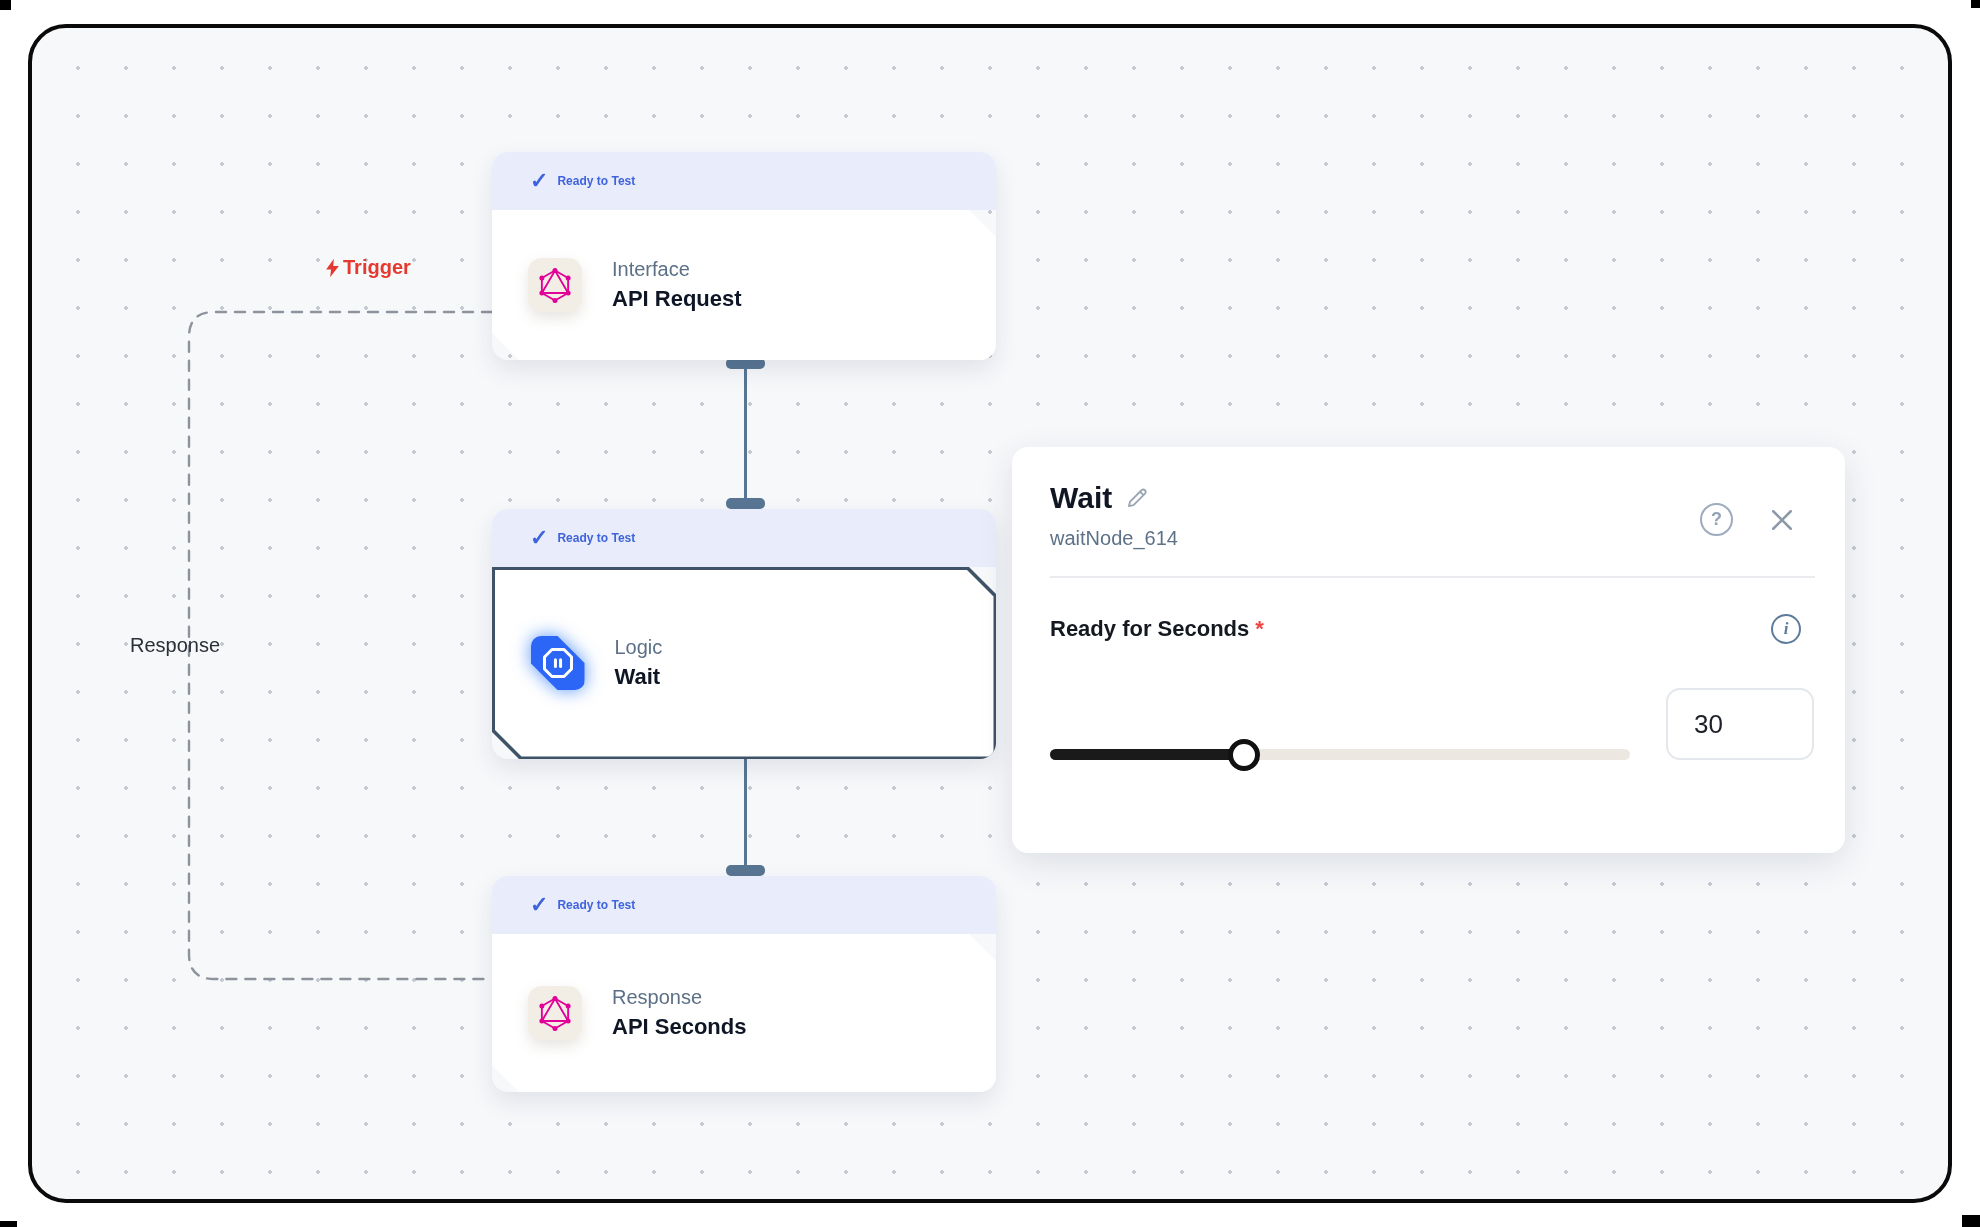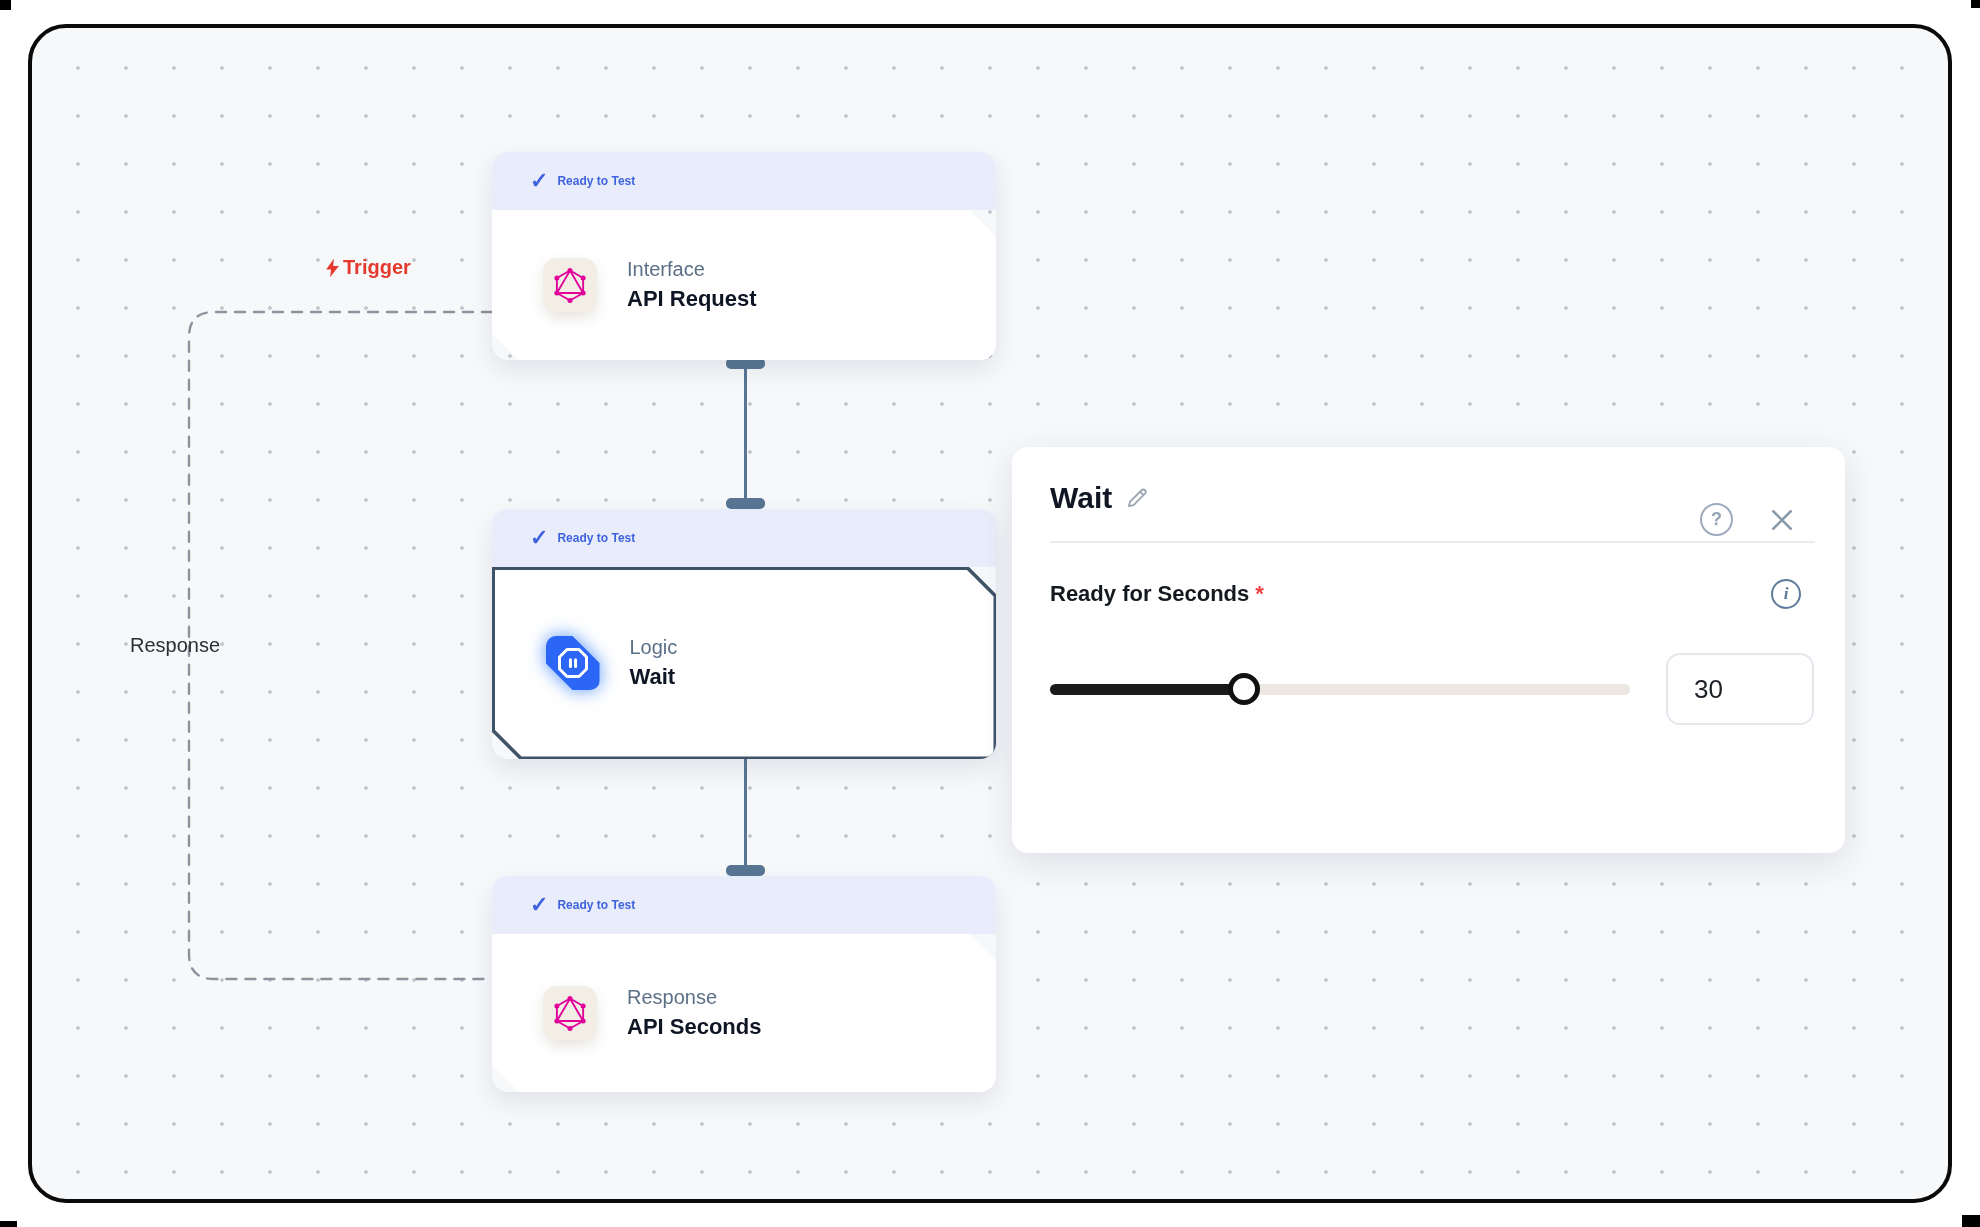--- a/index.html
+++ b/index.html
@@ -31,21 +31,21 @@
   
   .node { position:absolute; left:460px; width:504px; border-radius:16px;
     overflow:hidden; box-shadow:0 10px 24px rgba(23,43,77,.10); }
   .badge { height:58px; background:#e9edfb; display:flex; align-items:center;
     padding-left:38px; gap:9px; }
   .badge .check { color:#3e63dd; font-size:22px; font-weight:700; line-height:1; }
   .badge .badge-text { color:#3e63dd; font-size:12px; font-weight:700; }
 
   .bevel { clip-path:polygon(0 0, calc(100% - 27px) 0, 100% 27px, 100% 100%,
       27px 100%, 0 calc(100% - 27px)); }
-  .card { background:#fff; display:flex; align-items:center; padding-left:51px;
+  .card { background:#fff; display:flex; align-items:center; padding-left:36px;
     gap:30px; }
   .node-plain .card { height:150px; }
   .card-border { position:relative; background:#3e5268; height:192px; }
   .card-border .card { position:absolute; inset:2.5px; height:auto; }
 
   .tile { width:54px; height:54px; flex:0 0 54px; display:flex; align-items:center;
     justify-content:center; }
   .tile.graphql { background:#f2eee6; border-radius:14px;
     box-shadow:0 6px 14px rgba(120,110,90,.18); }
   .tile-glow { filter:drop-shadow(0 0 9px rgba(59,130,246,.85)); }
@@ -73,21 +73,21 @@
 
   .field-row { position:relative; margin-top:38px; }
   .field-label { font-size:22px; font-weight:700; color:#14181f; }
   .req { color:#ef4343; font-size:22px; font-weight:700; margin-left:6px; }
   .info-icon { position:absolute; right:14px; top:-2px; width:30px; height:30px;
     border-radius:50%; border:2.5px solid #5d7b9a; color:#5d7b9a;
     display:flex; align-items:center; justify-content:center;
     font-family:"Liberation Serif", serif; font-style:italic; font-weight:700;
     font-size:17px; cursor:pointer; }
 
-  .slider-row { margin-top:46px; display:flex; align-items:center; gap:36px;
+  .slider-row { margin-top:46px; display:flex; align-items:flex-end; gap:36px;
     padding-right:1px; }
   .slider { position:relative; flex:1; height:11px; border-radius:6px;
     background:#ece7e1; }
   .slider-fill { position:absolute; left:0; top:0; height:11px; border-radius:6px;
     background:#1a1a1a; }
   .slider-thumb { position:absolute; top:50%; width:32px; height:32px;
     transform:translateY(-50%); border-radius:50%; background:#fff;
     border:5.5px solid #111; cursor:pointer; }
   .value-box { width:148px; height:72px; border:2px solid #e4e7ec;
     border-radius:14px; font-size:26px; color:#1d2127; padding-left:26px;
@@ -207,20 +207,21 @@
     </div>
 
     <div class="panel">
       <div class="panel-header">
         <div class="panel-title-row">
           <span class="panel-title">Wait</span>
           <svg class="edit" width="26" height="26" viewBox="0 0 24 24">
             <path d="M4.5 19.5 L5.6 15.4 L16.4 4.6 a2.3 2.3 0 0 1 3.2 3.2 L8.8 18.6 Z M14.8 6.2 l3.2 3.2" fill="none" stroke="#9aa6b4" stroke-width="1.7" stroke-linejoin="round"></path>
           </svg>
         </div>
+        <div class="panel-subtitle">waitNode_614</div>
         <div class="panel-icons">
           <div class="help-icon">?</div>
           <svg class="close-icon" viewBox="0 0 24 24">
             <path d="M5 5 L19 19 M19 5 L5 19" stroke="#8c99a8" stroke-width="2" stroke-linecap="round"></path>
           </svg>
         </div>
       </div>
 
       <div class="divider"></div>
 

